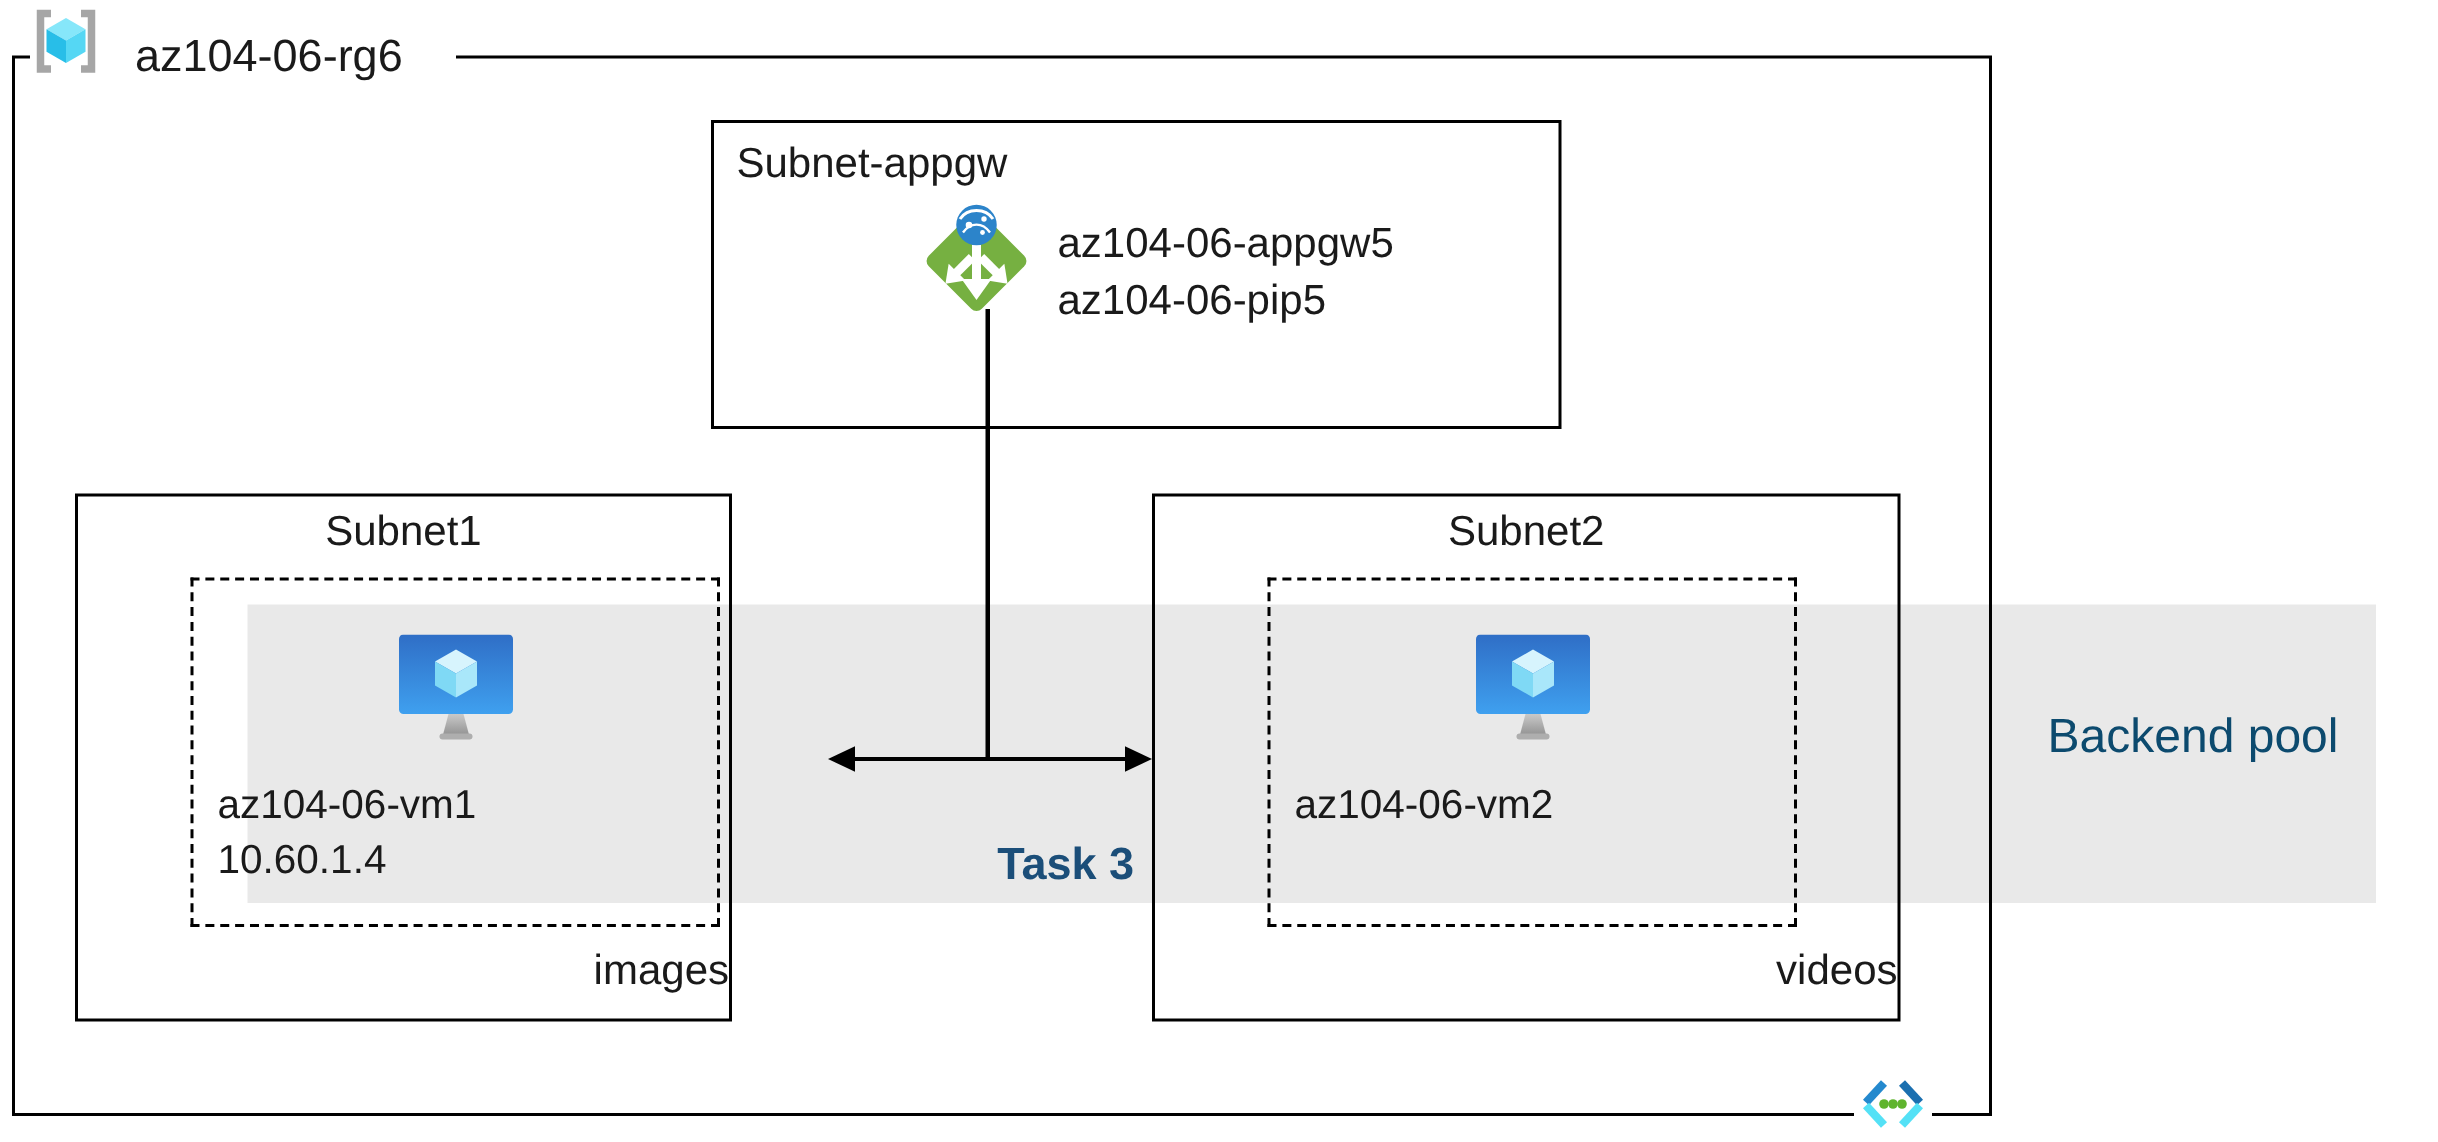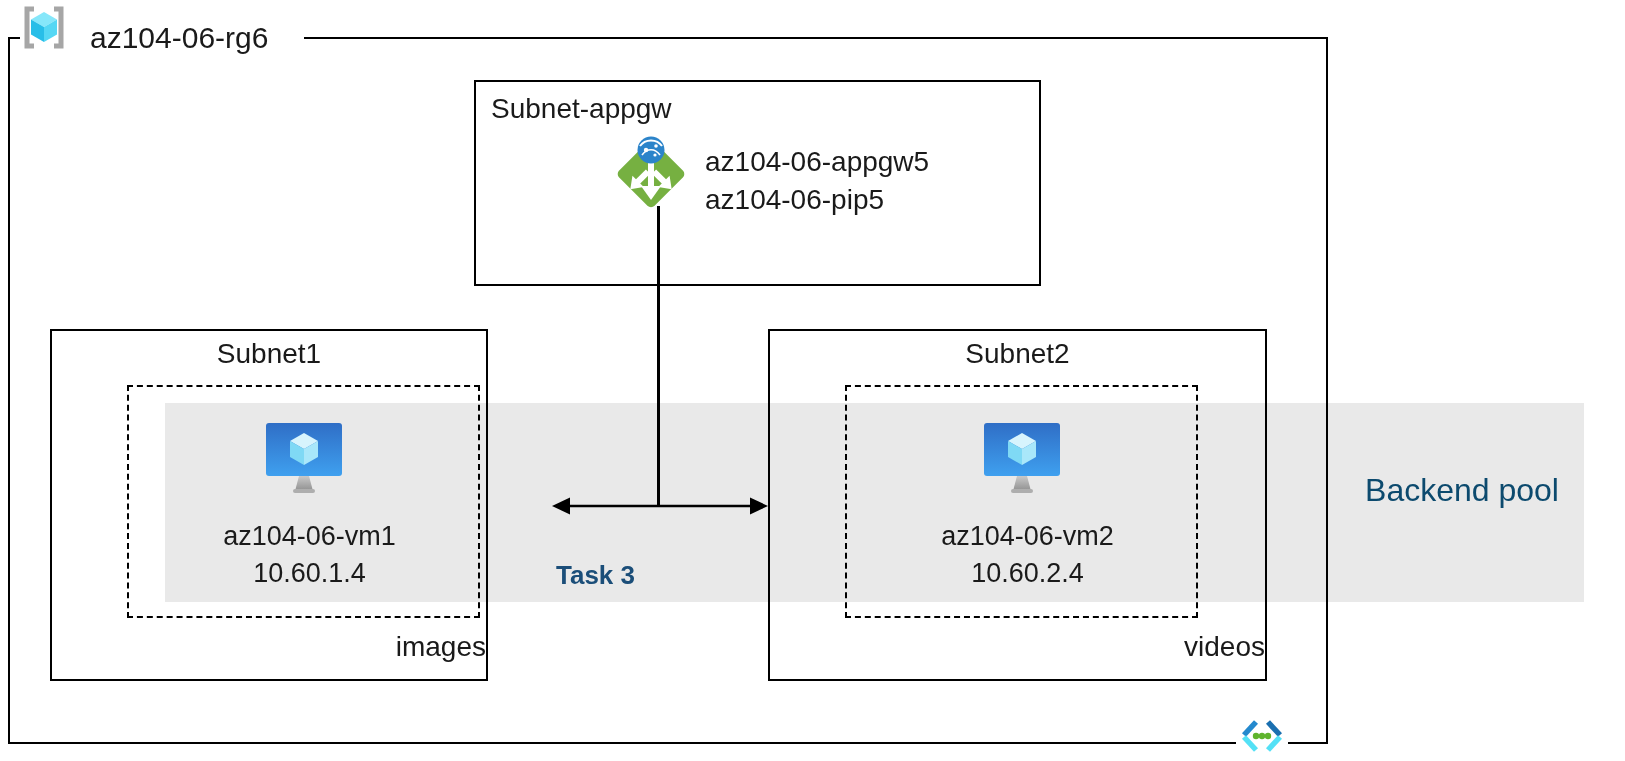--- a/index.html
+++ b/index.html
@@ -131,43 +131,43 @@
     border: 2.5px dashed #000;
   }
   .vm-icon {
     position: absolute;
     left: 50%; top: 36px;
     transform: translateX(-50%);
     width: 76px; height: 72px;
   }
   .vm-name, .vm-ip {
     position: absolute;
-    left: 6px; width: 100%;
-    text-align: center;
+    left: 16px; width: 100%;
+    text-align: left;
     font-size: 27px;
     line-height: 32px;
     white-space: nowrap;
   }
   .vm-name { top: 133px; }
   .vm-ip   { top: 170px; }
   .subnet-tag {
     position: absolute;
     left: 0; top: 300px;
     width: 100%;
     text-align: right;
     font-size: 28px;
   }
 
   
   .task-label {
     position: absolute;
     left: 556px; top: 560px;
     width: 200px;
-    text-align: left;
-    font-size: 26px;
+    text-align: right;
+    font-size: 30px;
     font-weight: bold;
     color: #1b4e79;
     z-index: 3;
     white-space: nowrap;
   }
 
   
   .vnet-icon {
     position: absolute;
     left: 1236px; top: 716px;
@@ -279,21 +279,20 @@
           </linearGradient>
         </defs>
         <rect x="0" y="0" width="76" height="53" rx="3" fill="url(#scr2)"></rect>
         <polygon points="38,10 52,18 38,26 24,18" fill="#d7f4fd"></polygon>
         <polygon points="24,18 38,26 38,42 24,34" fill="#7fd9f5"></polygon>
         <polygon points="38,26 52,18 52,34 38,42" fill="#a9e7fa"></polygon>
         <polygon points="33,53 43,53 47,68 29,68" fill="url(#std2)"></polygon>
         <rect x="27" y="66" width="22" height="4" rx="2" fill="#aeaeae"></rect>
       </svg>
       <div class="vm-name">az104-06-vm2</div>
-      <div class="vm-ip">10.60.2.4</div>
     </div>
     <div class="subnet-tag">videos</div>
   </div>
 
   <div class="task-label">Task 3</div>
 
   <div class="vnet-icon">
     <svg width="52" height="40" viewBox="0 0 52 40" xmlns="http://www.w3.org/2000/svg">
       <line x1="20" y1="6" x2="8" y2="19" stroke="#2489ce" stroke-width="5.5"></line>
       <line x1="8" y1="21" x2="20" y2="34" stroke="#54e1f6" stroke-width="5.5"></line>

